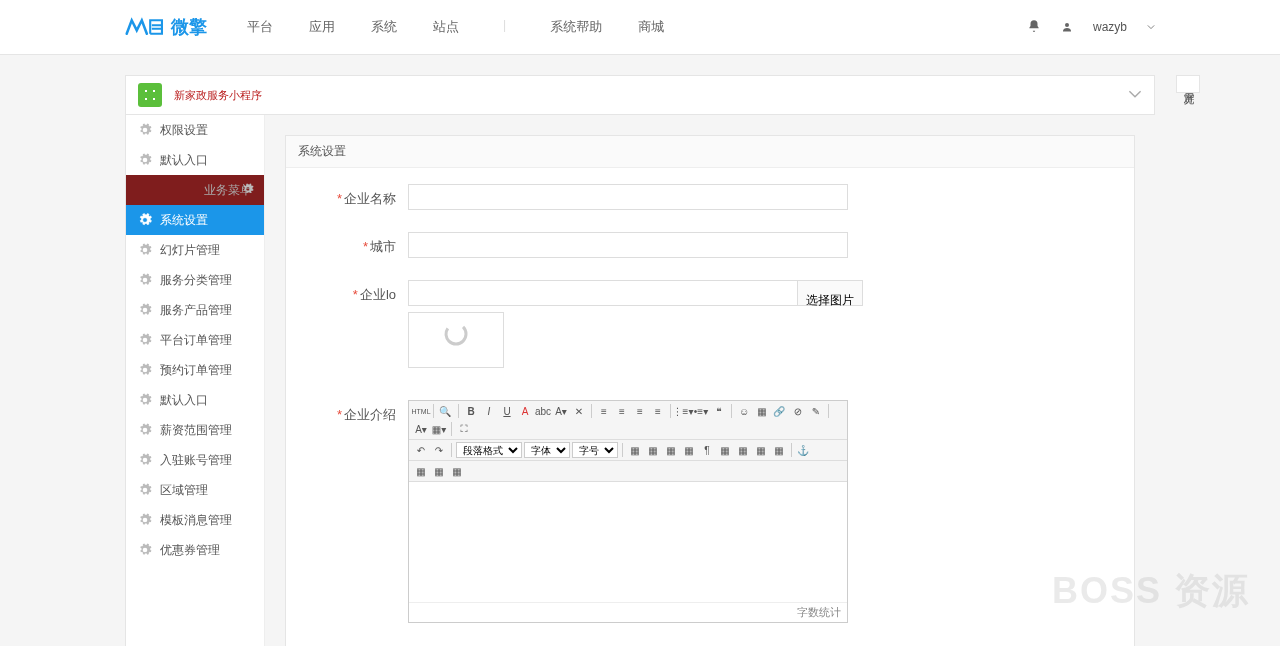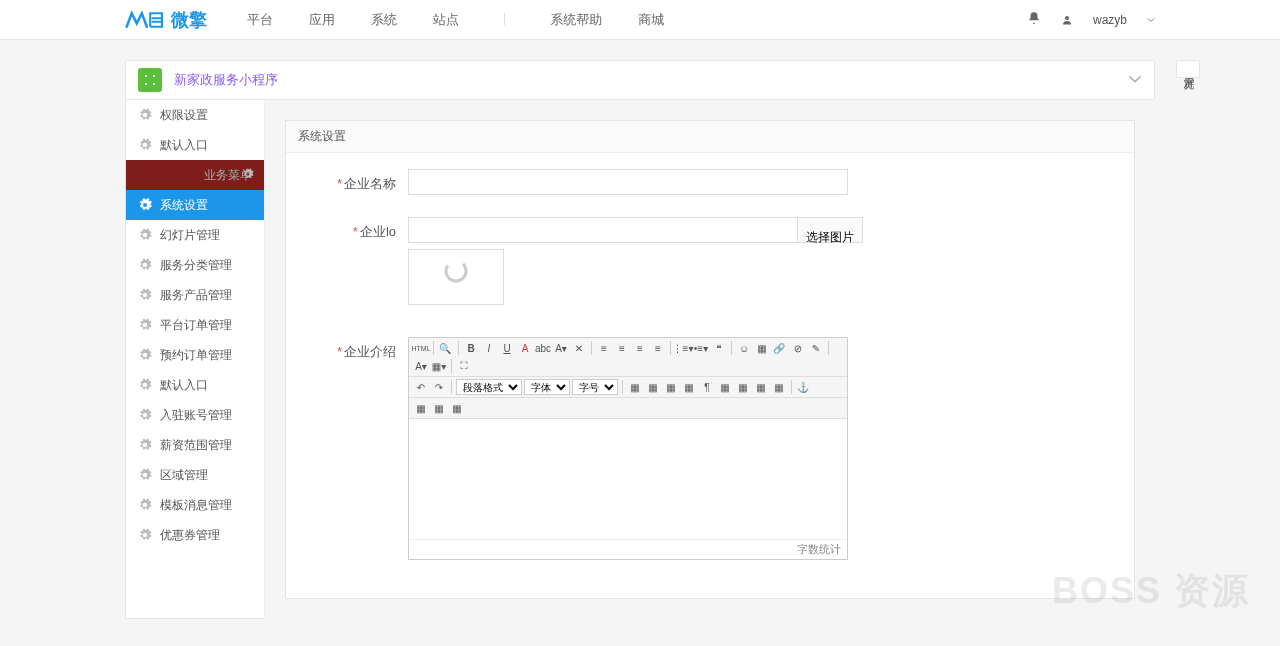--- a/index.html
+++ b/index.html
@@ -1,36 +1,36 @@
 <!DOCTYPE html>
 <html><head>
 <meta charset="utf-8">
 <style>
 * { margin: 0; padding: 0; box-sizing: border-box; }
 body { font-family: "Microsoft YaHei", Arial, sans-serif; font-size: 12px; background: #f5f5f5; color: #333; }
 
 
-.header { height: 40px; background: #fff; border-bottom: 1px solid #e5e5e5; display: flex; align-items: center; padding: 0 16px; }
+.header { height: 55px; background: #fff; border-bottom: 1px solid #e5e5e5; display: flex; align-items: center; padding: 0 16px; }
 .header-inner { width: 1030px; margin: 0 auto; display: flex; align-items: center; }
 .logo { display: flex; align-items: center; color: #1b96e9; font-weight: bold; font-size: 18px; margin-right: 40px; }
 .logo-shape { width: 42px; height: 22px; margin-right: 4px; }
 .nav { display: flex; gap: 36px; }
 .nav-item { color: #666; cursor: pointer; font-size: 13px; }
 .nav-divider { color: #ddd; margin: 0 8px; }
 .header-right { margin-left: auto; display: flex; align-items: center; gap: 20px; }
 
 
 .page { width: 1030px; margin: 20px auto 0; position: relative; }
 .wide-toggle { position: absolute; right: -45px; top: 0; width: 24px; background: #fff; border: 1px solid #e5e5e5; padding: 8px 4px; text-align: center; font-size: 11px; color: #555; cursor: pointer; writing-mode: vertical-lr; }
 
 
 .app-bar { height: 40px; background: #fff; border: 1px solid #e5e5e5; display: flex; align-items: center; padding: 0 12px; }
 .app-icon { width: 24px; height: 24px; background: #5bbf3b; border-radius: 3px; margin-right: 12px; position: relative; }
 .app-icon::before { content: ""; position: absolute; left: 5px; top: 5px; width: 14px; height: 14px; background: radial-gradient(circle at 3px 3px, #fff 1.5px, transparent 1.5px), radial-gradient(circle at 11px 3px, #fff 1.5px, transparent 1.5px), radial-gradient(circle at 3px 11px, #fff 1.5px, transparent 1.5px), radial-gradient(circle at 11px 11px, #fff 1.5px, transparent 1.5px); }
-.app-title { color: #8b5cf6; font-size: 13px; }
+.app-title { color: #b91c1c; font-size: 11px; }
 .app-chevron { margin-left: auto; color: #aaa; }
 
 
 .content { display: flex; }
 .sidebar { width: 140px; background: #fff; border: 1px solid #e5e5e5; border-top: none; border-right: 1px solid #eee; }
 .main { flex: 1; padding: 20px; }
 
 .side-item { display: flex; align-items: center; height: 30px; padding: 0 12px; cursor: pointer; color: #555; font-size: 12px; }
 .side-item.active { background: #1b96e9; color: #fff; }
 .side-item.active .gear-icon svg { stroke: #fff; fill: #fff; }
@@ -201,29 +201,29 @@
             </svg>
           </span>
           <span>默认入口</span>
         </div>
       <div class="side-item">
           <span class="gear-icon">
             <svg class="gear-svg" viewBox="0 0 24 24" fill="#bbb">
               <path d="M12 8a4 4 0 100 8 4 4 0 000-8zm9 4l2 1-1 3-2-1a8 8 0 01-2 2l1 2-3 1-1-2h-3l-1 2-3-1 1-2a8 8 0 01-2-2l-2 1-1-3 2-1v-3l-2-1 1-3 2 1a8 8 0 012-2l-1-2 3-1 1 2h3l1-2 3 1-1 2a8 8 0 012 2l2-1 1 3-2 1z"></path>
             </svg>
           </span>
+          <span>薪资范围管理</span>
+        </div>
+      <div class="side-item">
+          <span class="gear-icon">
+            <svg class="gear-svg" viewBox="0 0 24 24" fill="#bbb">
+              <path d="M12 8a4 4 0 100 8 4 4 0 000-8zm9 4l2 1-1 3-2-1a8 8 0 01-2 2l1 2-3 1-1-2h-3l-1 2-3-1 1-2a8 8 0 01-2-2l-2 1-1-3 2-1v-3l-2-1 1-3 2 1a8 8 0 012-2l-1-2 3-1 1 2h3l1-2 3 1-1 2a8 8 0 012 2l2-1 1 3-2 1z"></path>
+            </svg>
+          </span>
           <span>入驻账号管理</span>
-        </div>
-      <div class="side-item">
-          <span class="gear-icon">
-            <svg class="gear-svg" viewBox="0 0 24 24" fill="#bbb">
-              <path d="M12 8a4 4 0 100 8 4 4 0 000-8zm9 4l2 1-1 3-2-1a8 8 0 01-2 2l1 2-3 1-1-2h-3l-1 2-3-1 1-2a8 8 0 01-2-2l-2 1-1-3 2-1v-3l-2-1 1-3 2 1a8 8 0 012-2l-1-2 3-1 1 2h3l1-2 3 1-1 2a8 8 0 012 2l2-1 1 3-2 1z"></path>
-            </svg>
-          </span>
-          <span>薪资范围管理</span>
         </div>
       <div class="side-item">
           <span class="gear-icon">
             <svg class="gear-svg" viewBox="0 0 24 24" fill="#bbb">
               <path d="M12 8a4 4 0 100 8 4 4 0 000-8zm9 4l2 1-1 3-2-1a8 8 0 01-2 2l1 2-3 1-1-2h-3l-1 2-3-1 1-2a8 8 0 01-2-2l-2 1-1-3 2-1v-3l-2-1 1-3 2 1a8 8 0 012-2l-1-2 3-1 1 2h3l1-2 3 1-1 2a8 8 0 012 2l2-1 1 3-2 1z"></path>
             </svg>
           </span>
           <span>区域管理</span>
         </div>
       <div class="side-item">
@@ -243,20 +243,24 @@
           <span>优惠券管理</span>
         </div>
     </div>
 
     <div class="main">
       <div class="panel">
         <div class="panel-header">系统设置</div>
         <div class="panel-body">
           <div class="form-row">
             <label class="form-label"><span class="req">*</span><span>企业名称</span></label>
+            <div class="form-control"><input type="text" class="text-input" style=""></div>
+          </div>
+          <div class="form-row">
+            <label class="form-label"><span class="req">*</span><span>城市</span></label>
             <div class="form-control"><input type="text" class="text-input" style=""></div>
           </div>
           <div class="form-row">
             <label class="form-label"><span class="req">*</span><span>企业lo</span></label>
             <div class="form-control">
               <div class="file-row">
                 <input type="text" class="file-input" style="">
                 <button class="file-btn">选择图片</button>
               </div>
             </div>

